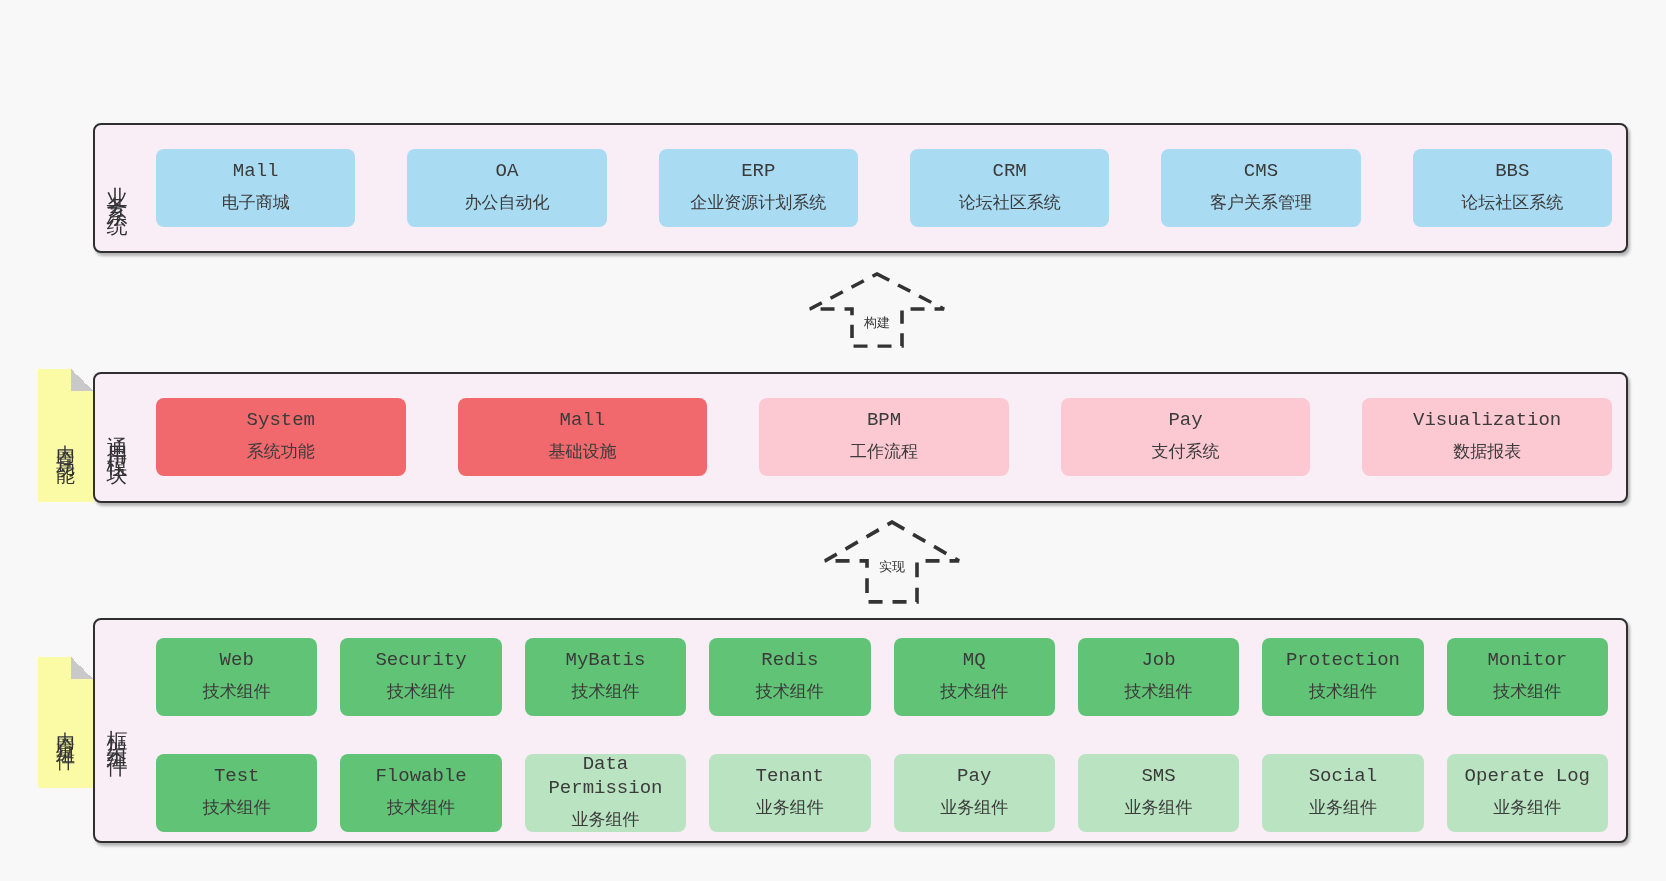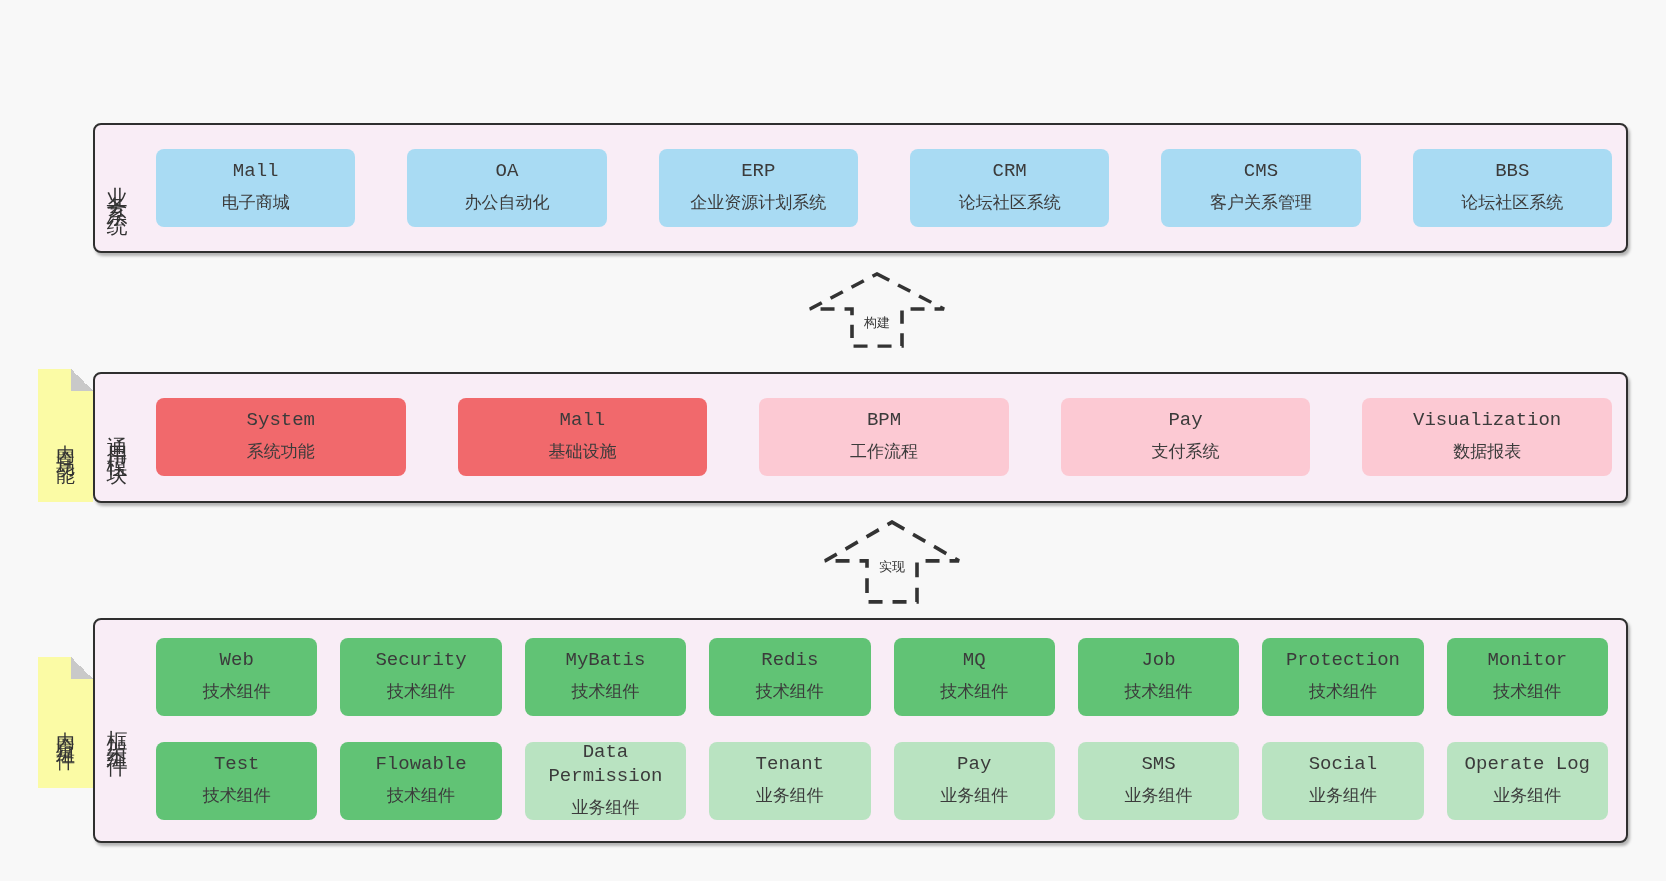--- a/index.html
+++ b/index.html
@@ -28,21 +28,21 @@
     position:absolute;left:6px;top:0;bottom:0;width:32px;
     display:flex;align-items:center;justify-content:center;
     writing-mode:vertical-lr;text-orientation:upright;
     font-size:21px;letter-spacing:9px;color:#333;
   }
 
   .row{position:absolute;left:61px;right:14px;display:flex;}
   .row-6{gap:52px;top:24px;}
   .row-8{gap:23px;right:18px;}
   .row-c1{top:18px;}
-  .row-c2{top:122px;align-items:flex-end;}
+  .row-c2{top:134px;align-items:flex-end;}
 
   
   .node{
     flex:1 1 0;height:78px;border-radius:8px;box-sizing:border-box;
     display:flex;flex-direction:column;align-items:center;justify-content:center;
     text-align:center;padding:2px 14px;font-family:Liberation Mono, monospace;
   }
   .node-name{font-size:19px;line-height:1.25;}
   .node-desc{font-size:17px;line-height:1.35;margin-top:10px;}
   .blue      {background:var(--box-blue,#a9dbf3);}

